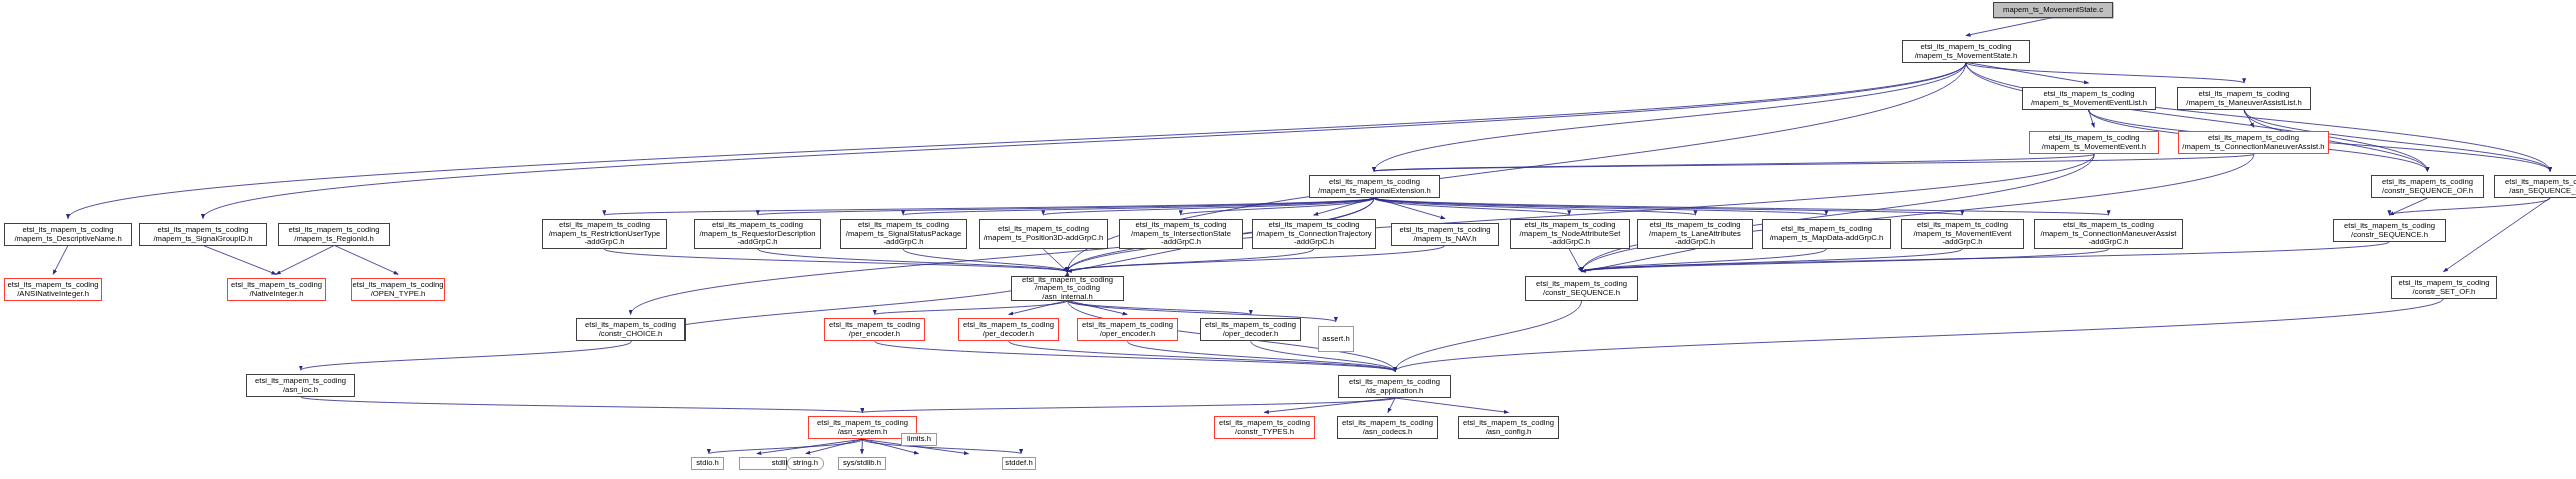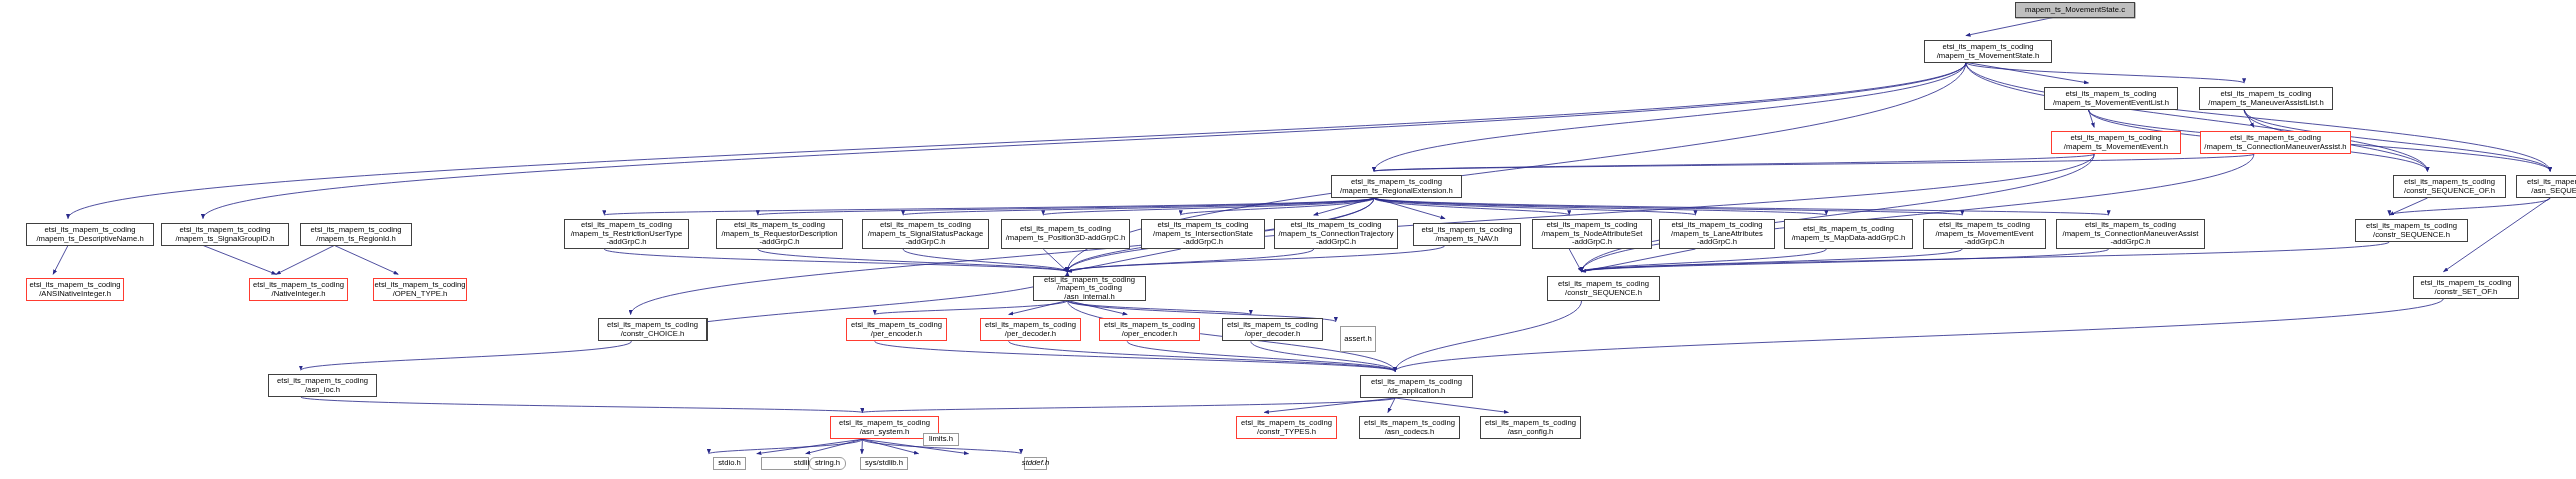--- a/index.html
+++ b/index.html
@@ -32,21 +32,20 @@
     justify-content: center;
     text-align: center;
     line-height: 1.12;
     font-size: 7.7px;
     color: #000000;
     background: #ffffff;
     border: 0.5px solid #404040;
     white-space: pre;
     padding: 0.5px 1.5px;
     z-index: 5;
-    margin-left: 22px;
   }
   .node.root {
     background: #bfbfbf;
     border: 0.5px solid #404040;
     box-shadow: 0.5px 0.5px 0 0 #808080;
   }
   .node.red {
     border: 1px solid #ff3b30;
   }
   .node.grey {
@@ -241,15 +240,15 @@
     <div class="node" style="left: 1337px; top: 416px; width: 101px; height: 23px;">etsi_its_mapem_ts_coding
 /asn_codecs.h</div>
     <div class="node" style="left: 1458px; top: 416px; width: 101px; height: 23px;">etsi_its_mapem_ts_coding
 /asn_config.h</div>
     <div class="node grey" style="left: 691px; top: 457px; width: 33px; height: 13.4px;">stdio.h</div>
     <div class="node grey" style="left: 739px; top: 457px; width: 14px; height: 13.4px; padding-left: 44px;">stdlib.h</div>
     <div class="node grey" style="left: 787px; top: 457px; width: 37px; height: 13.4px; border-radius: 6px;">string.h</div>
     <div class="node grey" style="left: 838px; top: 457px; width: 48px; height: 13.4px;">sys/stdlib.h</div>
     <div class="node grey" style="left: 901px; top: 433px; width: 36px; height: 13.4px;">limits.h</div>
     <div class="node grey" style="left: 949px; top: 480px; width: 39px; height: 18px;">stdarg.h</div>
-    <div class="node grey" style="left: 1002px; top: 457px; width: 23px; height: 13.4px; font-style: italic;">stddef.h</div>
+    <div class="node grey" style="left: 1002px; top: 457px; width: 34px; height: 13.4px;">stddef.h</div>
   </div>
 
 
 </body></html>

